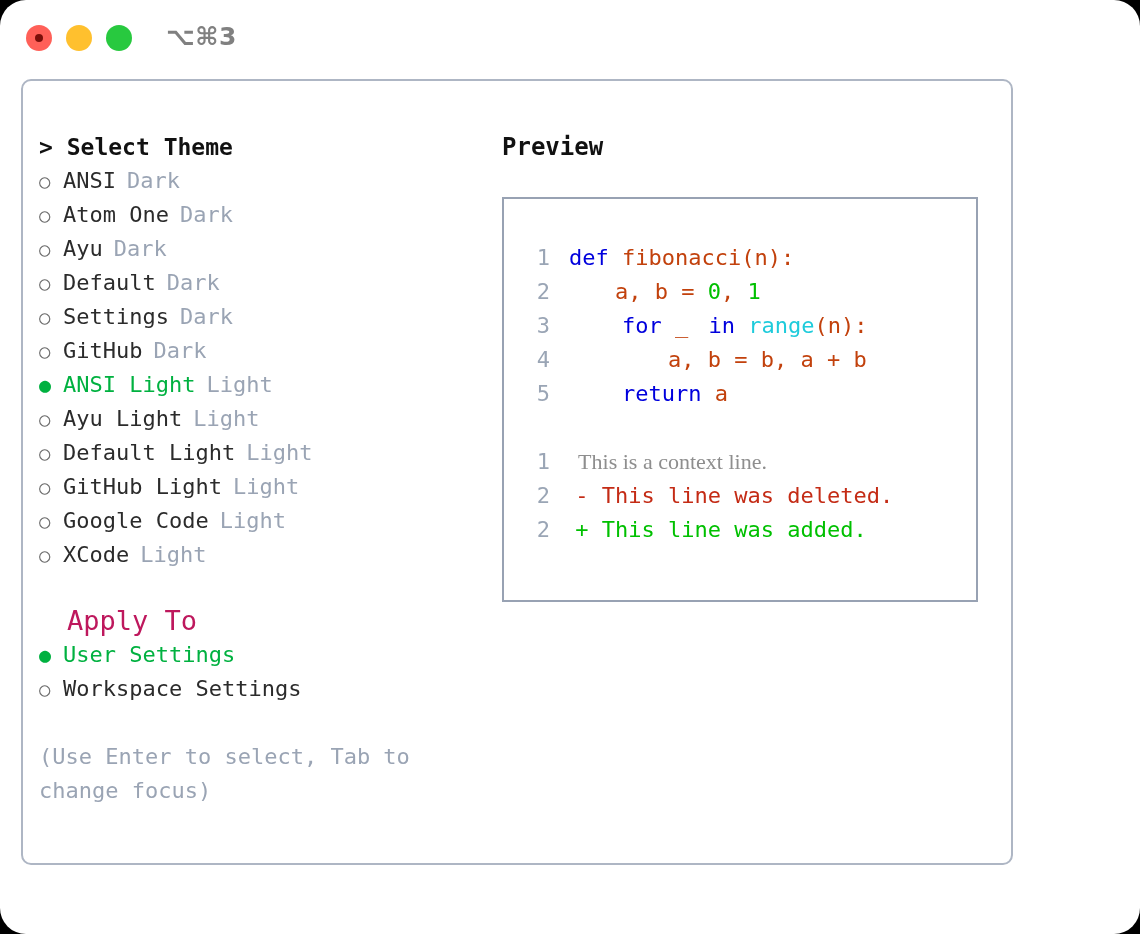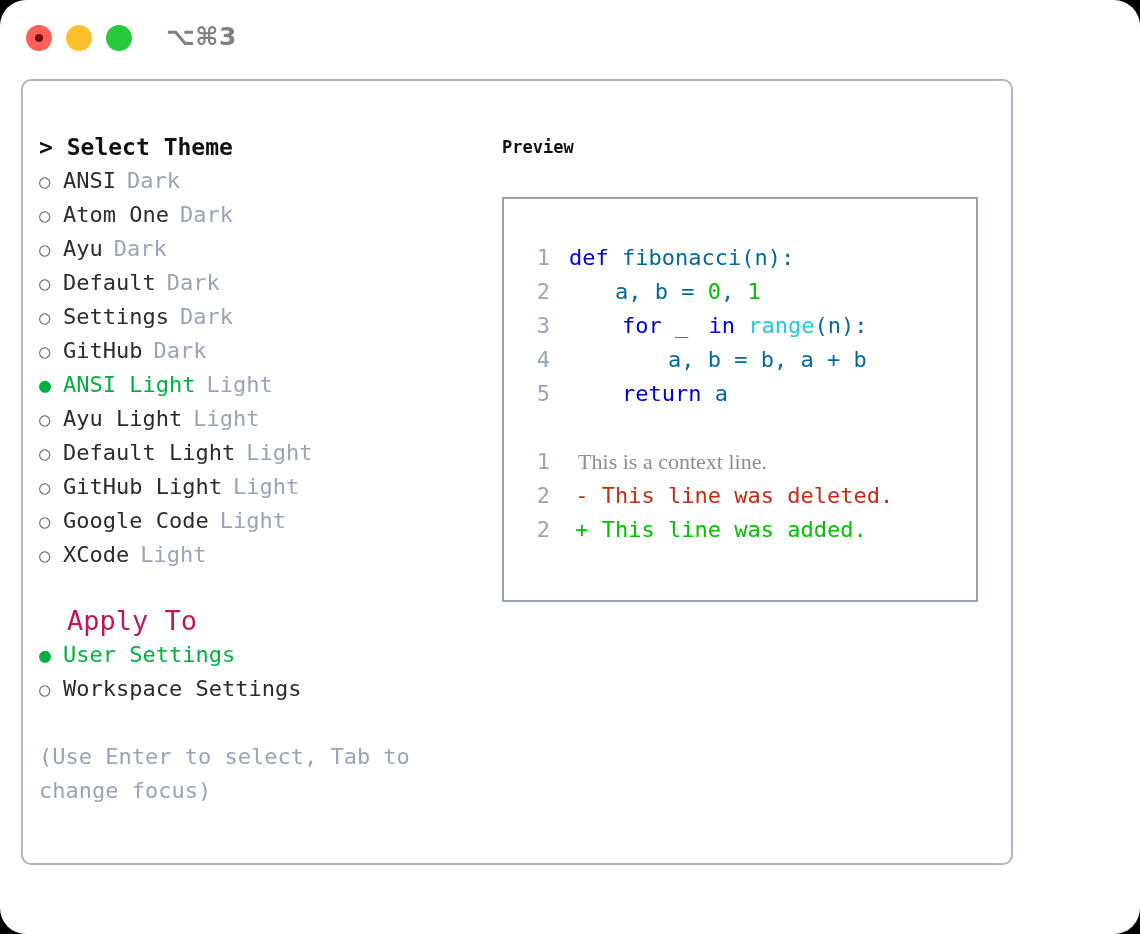--- a/index.html
+++ b/index.html
@@ -143,21 +143,21 @@
   }
 
   
   .right-col {
     position: absolute;
     left: 479px;
     top: 49px;
     width: 490px;
   }
   .preview-heading {
-    font-size: 17px;
+    font-size: 24px;
     font-weight: bold;
     color: #111111;
     line-height: 34px;
   }
   .preview-box {
     margin-top: 33px;
     width: 476px;
     height: 405px;
     border: 2px solid #98a2b3;
     box-sizing: border-box;
@@ -176,21 +176,21 @@
     text-align: right;
     color: #9aa5b5;
     padding-right: 12px;
   }
   .code-text { color: #1c1c1c; }
   .blank-line { height: 34px; }
 
   .tok-kw   { color: #0000dd; margin-left: 7px; }
   .tok-num  { color: #00c000; }
   .tok-fn   { color: #1ecbdb; }
-  .tok-plain{ color: #0369a1; }
+  .tok-plain{ color: #c2410c; }
 
   .diff-ctx { color: #8e8e8e; font-family: Liberation Serif, serif; }
   .diff-del { color: #c42b15; }
   .diff-add { color: #00c000; }
 </style>
 </head>
 <body>
 
 <div class="app-card">
 

